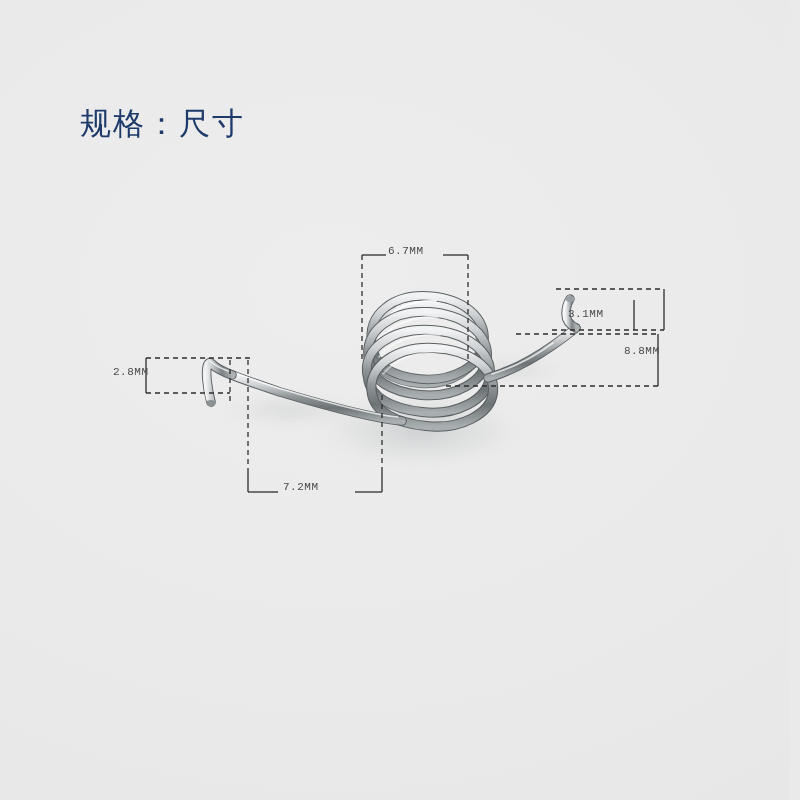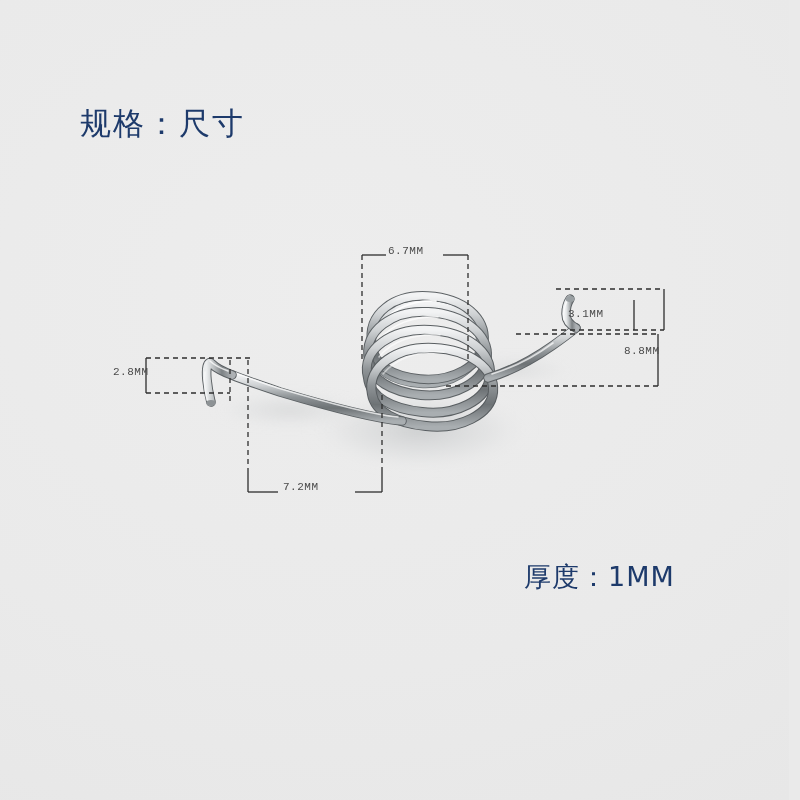--- a/index.html
+++ b/index.html
@@ -230,15 +230,14 @@
   <div class="dim-label" id="lbl-67">6.7MM</div>
 
   <div class="dim-label" id="lbl-31">3.1MM</div>
 
   <div class="dim-label" id="lbl-88">8.8MM</div>
 
   <div class="dim-label" id="lbl-28">2.8MM</div>
 
   <div class="dim-label" id="lbl-72">7.2MM</div>
 
-  <div class="thickness-note">厚度：1MM</div>
 
 </div>
 
 </body></html>

